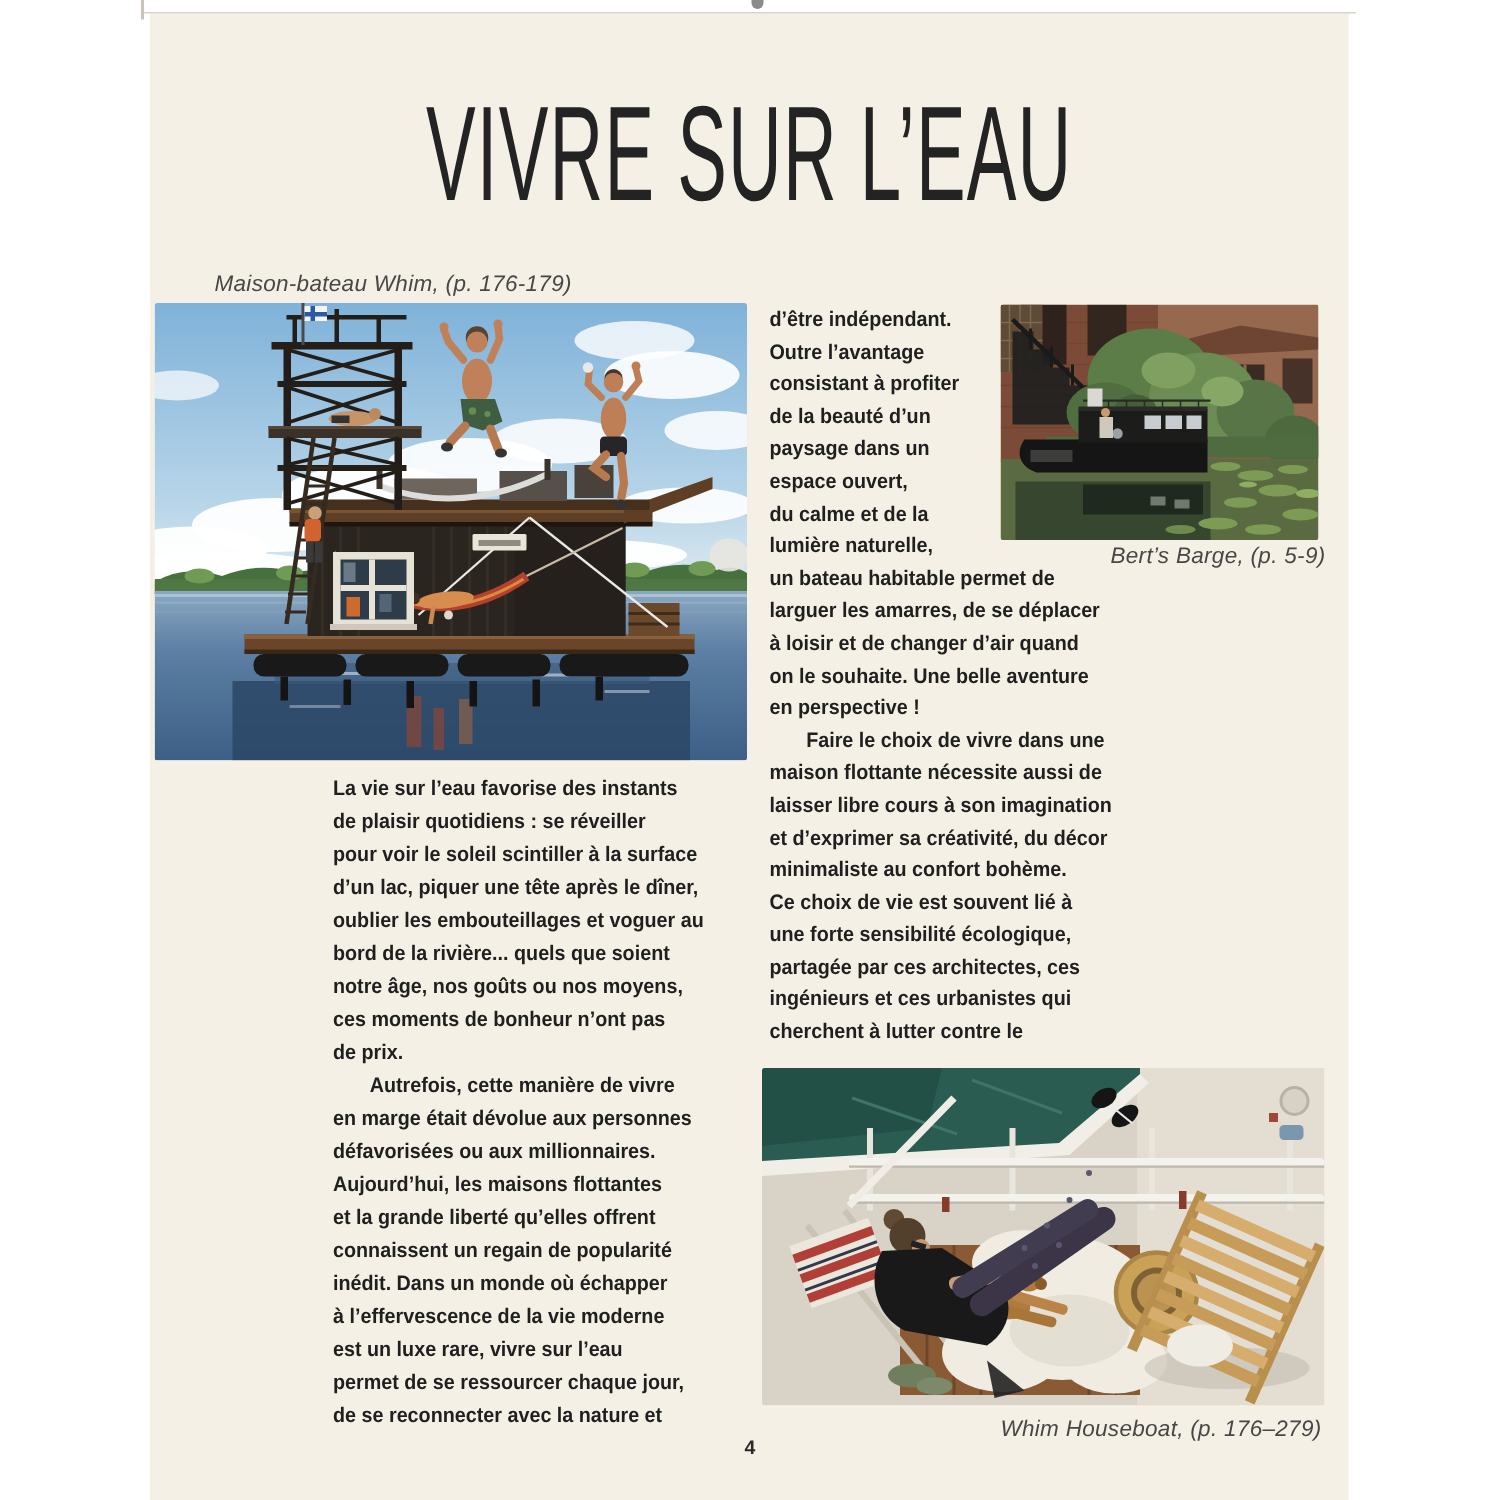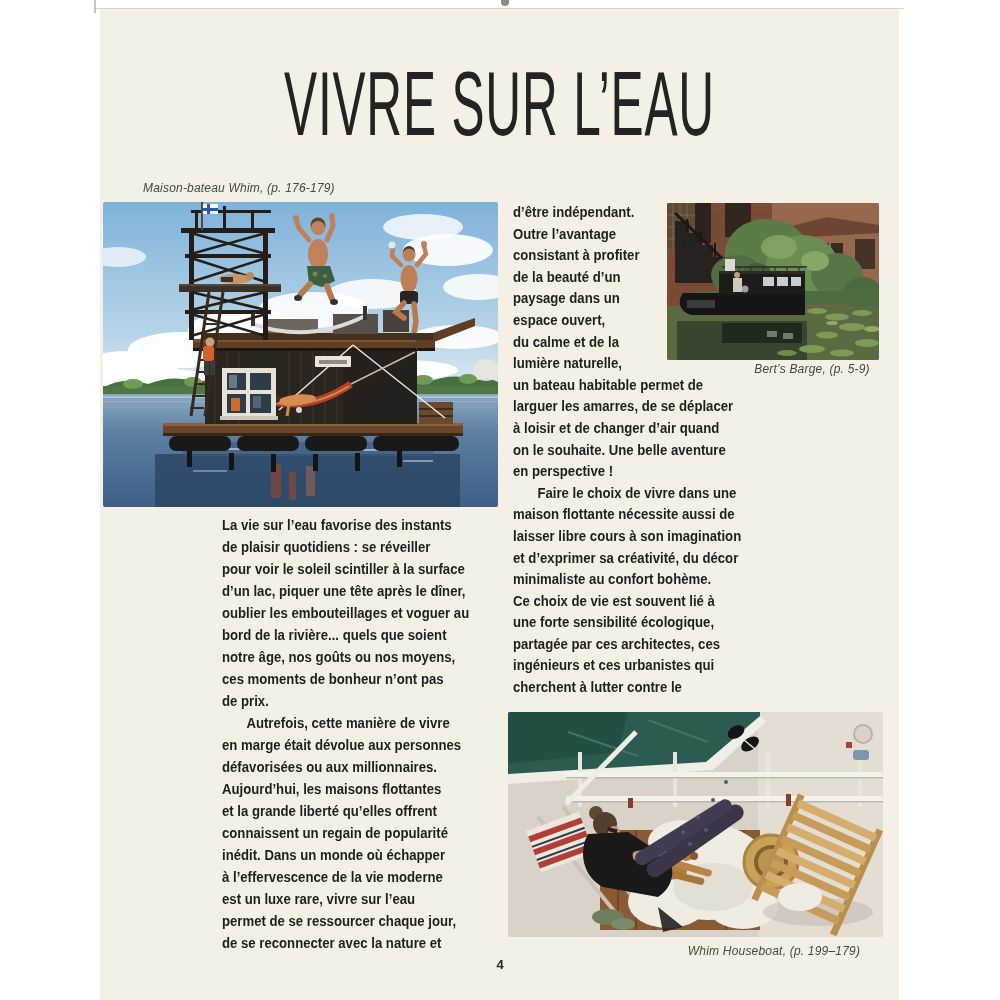--- a/index.html
+++ b/index.html
@@ -6,21 +6,21 @@
   .canvas{position:relative;width:904px;height:1000px;background:#ffffff;overflow:hidden;
           font-family:"Liberation Sans",sans-serif;}
   .page{position:absolute;left:100px;top:9px;width:799px;height:991px;background:#f5f0e5;}
   .top-line{position:absolute;left:95px;top:8px;width:890px;height:1px;background:#d7d3c9;}
   .top-tick{position:absolute;left:94px;top:0;width:2px;height:13px;background:#c9c5bb;}
   .top-mark{position:absolute;left:501px;top:0;width:8px;height:6px;background:#8b8b89;
             border-radius:0 0 4px 4px;}
   .title{position:absolute;left:100px;top:52px;width:799px;text-align:center;
          font-size:62px;font-weight:400;letter-spacing:1px;color:#232323;
          transform:scale(.8,1.45);transform-origin:50% 0;white-space:nowrap;}
-  .caption{position:absolute;font-style:italic;font-size:12px;color:#474747;
+  .caption{position:absolute;font-style:italic;font-size:15px;color:#474747;
            letter-spacing:.2px;white-space:nowrap;}
   .cap-main{left:143px;top:181px;}
   .cap-barge{left:702px;top:362px;width:220px;text-align:center;}
   .cap-deck{left:664px;top:944px;width:220px;text-align:center;}
   .photo{position:absolute;border-radius:2px;overflow:hidden;}
   .photo svg{display:block;}
   #main-photo{left:103px;top:202px;width:395px;height:305px;}
   #barge-photo{left:667px;top:203px;width:212px;height:157px;}
   #deck-photo{left:508px;top:712px;width:375px;height:225px;}
   .col{position:absolute;color:#1f1f1f;font-weight:bold;transform:scaleX(.94);
@@ -521,16 +521,16 @@
       <g>
         <circle cx="355" cy="22" r="9" fill="#d8d2c6" stroke="#b8b2a4" stroke-width="2"></circle>
         <rect x="345" y="38" width="16" height="10" rx="3" fill="#7a97ad"></rect>
         <rect x="338" y="30" width="6" height="6" fill="#a04838"></rect>
         <ellipse cx="100" cy="205" rx="16" ry="8" fill="#6f7f5e"></ellipse>
         <ellipse cx="115" cy="212" rx="12" ry="6" fill="#7a8a6a"></ellipse>
         <polygon points="150,195 175,215 155,220" fill="#222222" opacity=".9"></polygon>
       </g>
     </svg>
   </div>
-  <div class="caption cap-deck">Whim Houseboat, (p. 199–179)</div>
+  <div class="caption cap-deck">Whim Houseboat, (p. 176–279)</div>
 
   <div class="page-num">4</div>
 </div>
 
 </body></html>

